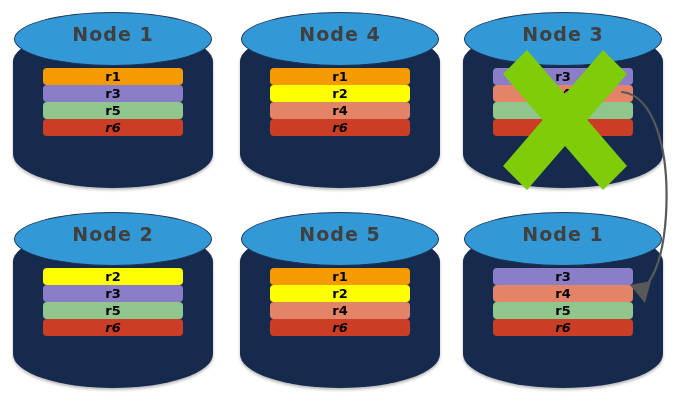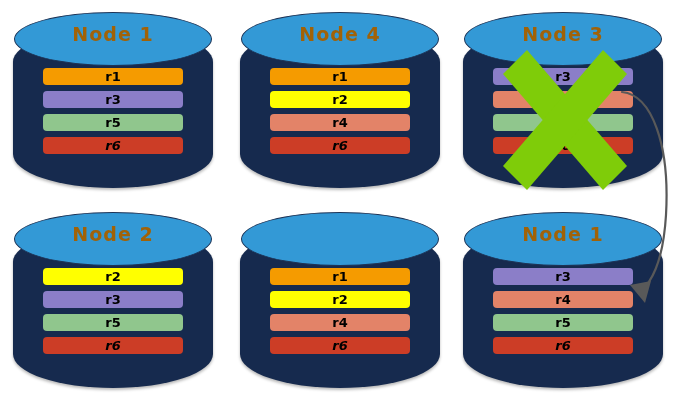--- a/index.html
+++ b/index.html
@@ -52,39 +52,38 @@
     border: 1px solid #1d3356;
     box-sizing: border-box;
   }
 
   .node-label {
     position: absolute;
     left: 0;
     top: 13px;
     width: 200px;
     text-align: center;
-    color: #a16207;
+    color: #404040;
     font-size: 19px;
     font-weight: bold;
     letter-spacing: 1px;
     z-index: 4;
     pointer-events: none;
   }
 
   .records {
     position: absolute;
     left: 30px;
     top: 58px;
     width: 140px;
     z-index: 3;
   }
 
   .rec {
     height: 17px;
-    margin-bottom: 6px;
     border-radius: 4px;
     text-align: center;
     line-height: 17px;
     font-size: 13px;
     font-weight: bold;
     color: #000000;
     box-sizing: border-box;
   }
   .rec:last-child { margin-bottom: 0; font-style: italic; }
 
@@ -167,20 +166,21 @@
       <div class="rec" style="background-color: rgb(255, 255, 0);">r2</div>
       <div class="rec" style="background-color: rgb(139, 126, 200);">r3</div>
       <div class="rec" style="background-color: rgb(144, 198, 141);">r5</div>
       <div class="rec" style="background-color: rgb(204, 61, 38);">r6</div>
     </div>
   </div>
 
   <div class="node" style="left:240px; top:210px;">
     <div class="cyl-body"></div>
     <div class="cyl-top"></div>
+    <div class="node-label">Node 5</div>
     <div class="records">
       <div class="rec" style="background-color: rgb(245, 155, 0);">r1</div>
       <div class="rec" style="background-color: rgb(255, 255, 0);">r2</div>
       <div class="rec" style="background-color: rgb(227, 131, 104);">r4</div>
       <div class="rec" style="background-color: rgb(204, 61, 38);">r6</div>
     </div>
   </div>
 
   <div class="node" style="left:463px; top:210px;">
     <div class="cyl-body"></div>

